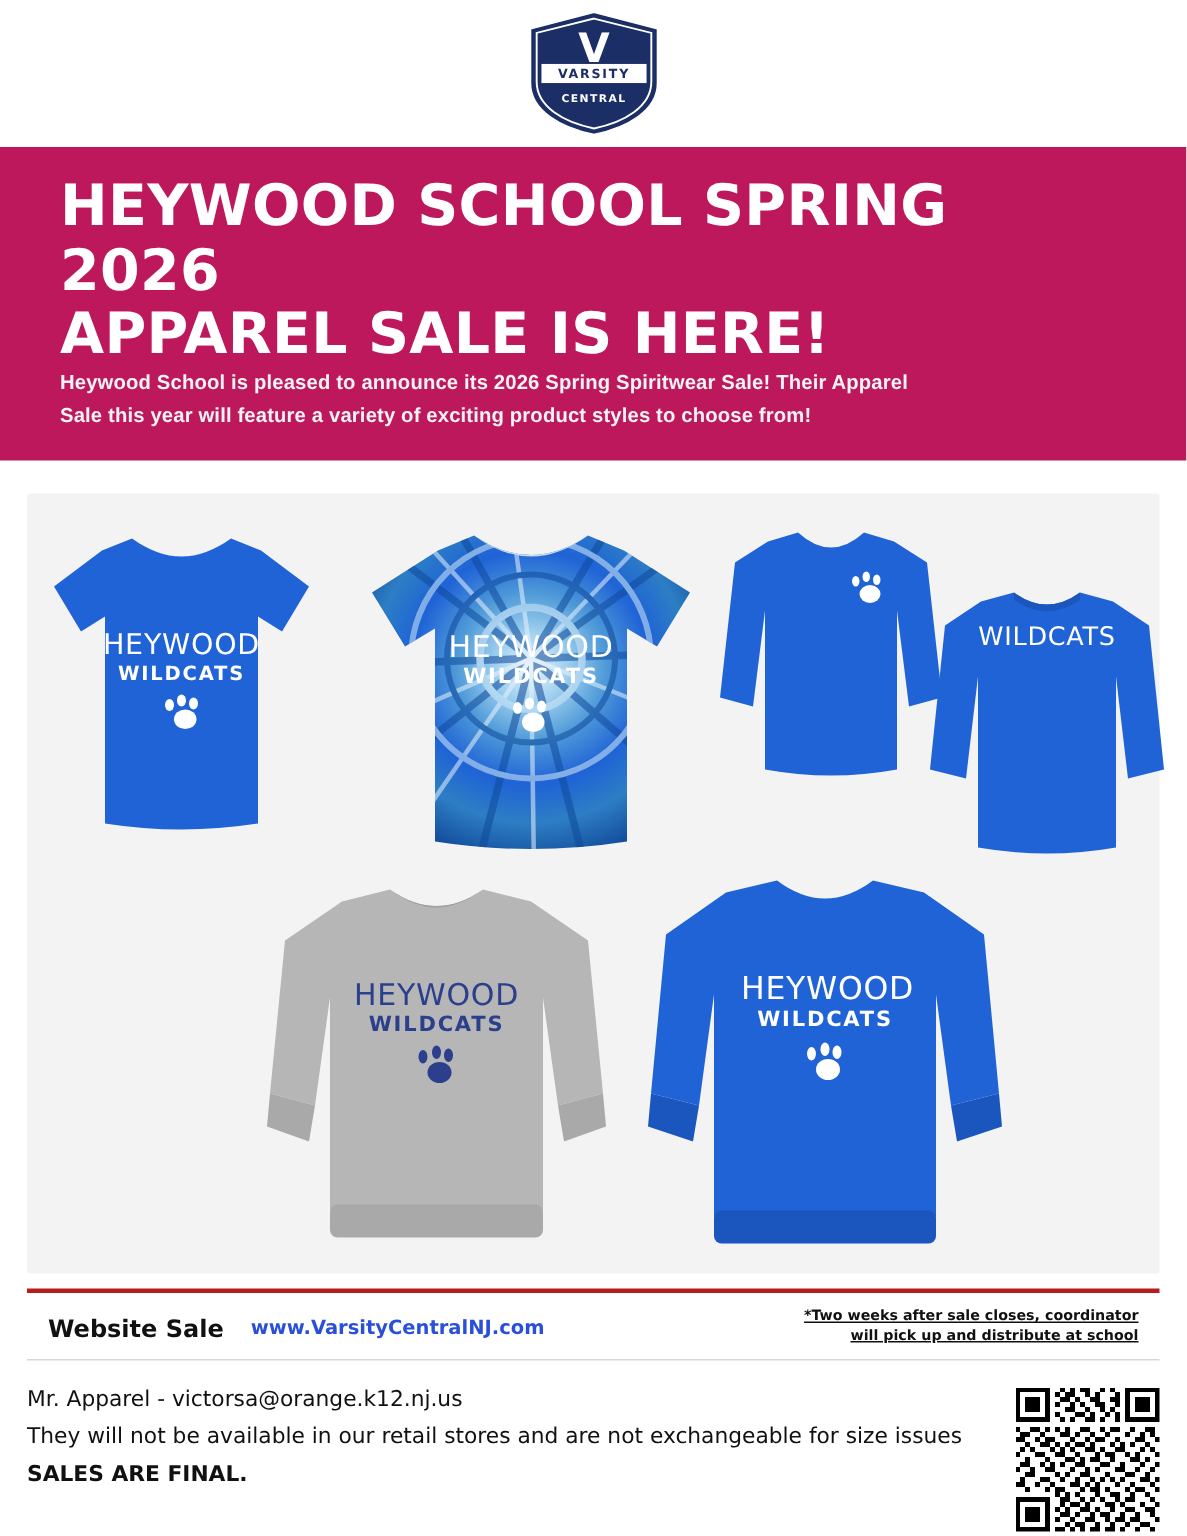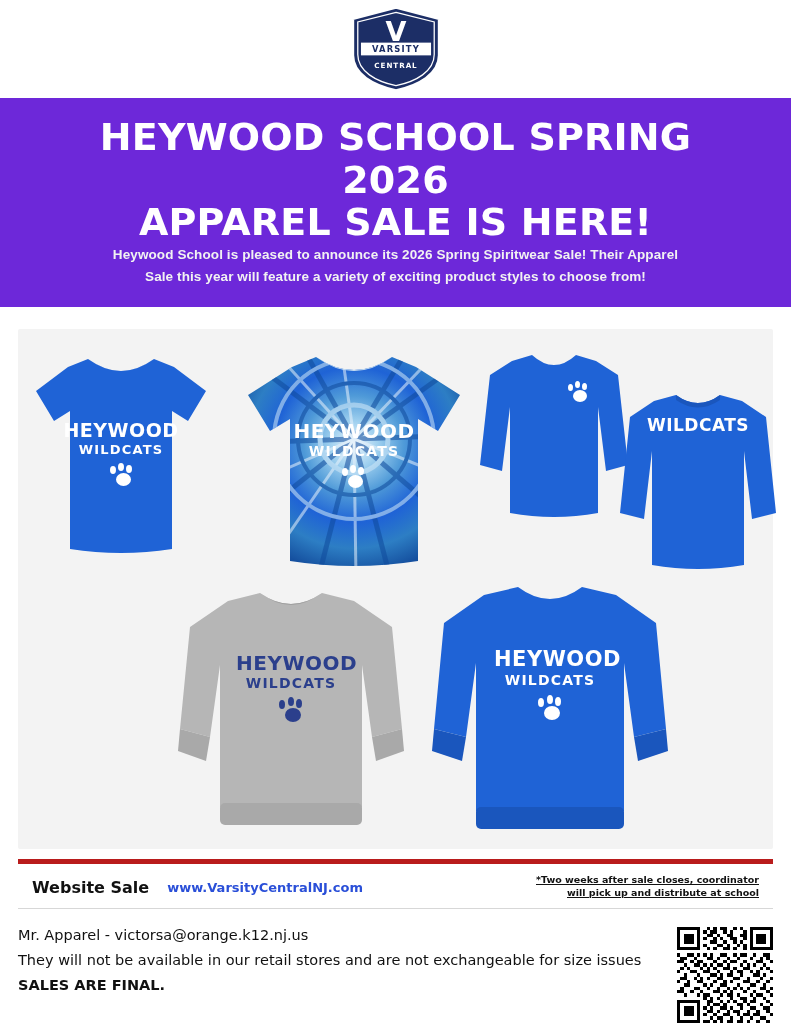--- a/index.html
+++ b/index.html
@@ -24,24 +24,23 @@
     justify-content: center;
     background: #ffffff;
   }
   .logo {
     width: 96px; height: 86px;
     position: relative;
   }
 
   
   .header {
-    background: #6d28d9;
+    background: #be185d;
     color: #ffffff;
     padding: 18px 40px 20px 40px;
-    text-align: center;
   }
   .header h1 {
     margin: 0;
     font-family: "DejaVu Sans", sans-serif;
     font-weight: 800;
     font-size: 38px;
     line-height: 1.12;
     letter-spacing: 0.2px;
   }
   .header .sub {
@@ -63,21 +62,21 @@
   .prod { position: absolute; }
 
   .art {
     position: absolute;
     text-align: center;
     line-height: 1;
     pointer-events: none;
   }
   .art .l1 {
     font-family: "DejaVu Sans", sans-serif;
-    font-weight: 700;
+    font-weight: 400;
     letter-spacing: 0.5px;
     display: block;
   }
   .art .l2 {
     font-family: "DejaVu Sans", sans-serif;
     font-weight: 800;
     letter-spacing: 1.2px;
     display: block;
   }
   .paw {
@@ -86,21 +85,21 @@
   .paw .pad {
     position: absolute;
     border-radius: 50%;
   }
 
   
   .strip {
     position: relative;
     margin: 10px 18px 0 18px;
     padding: 10px 14px 8px 14px;
-    border-top: 5px solid #b91c1c;
+    border-top: 3px solid #b91c1c;
     border-bottom: 1px solid #d7d7d7;
     display: flex;
     align-items: center;
   }
   .strip .label {
     font-family: "DejaVu Sans", sans-serif;
     font-weight: 700;
     font-size: 16px;
     color: #111;
     margin-right: 18px;

